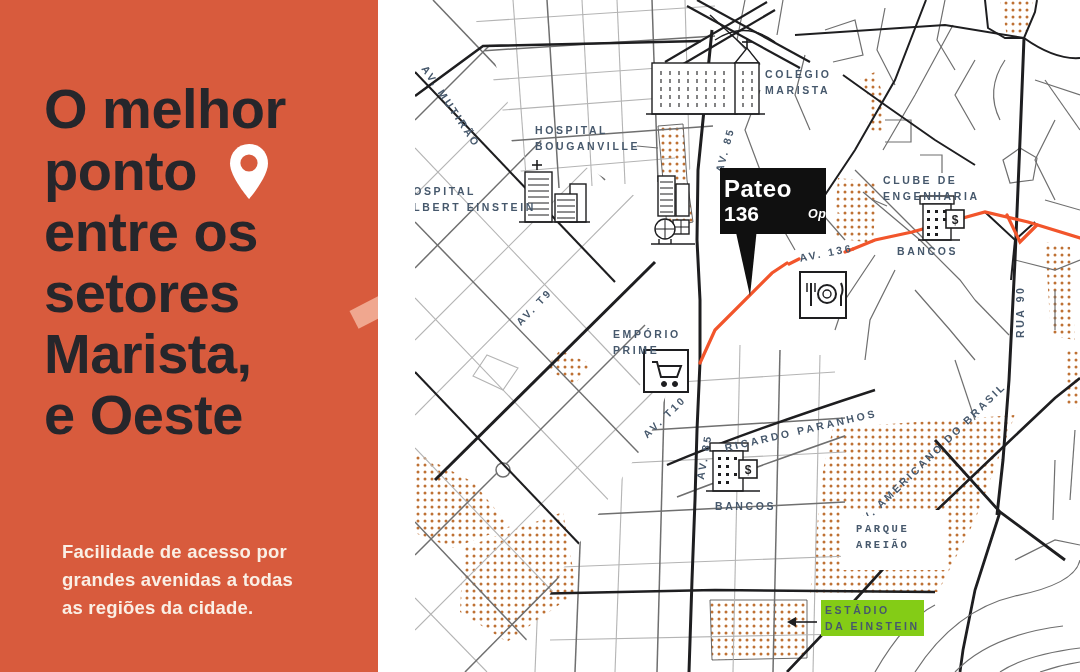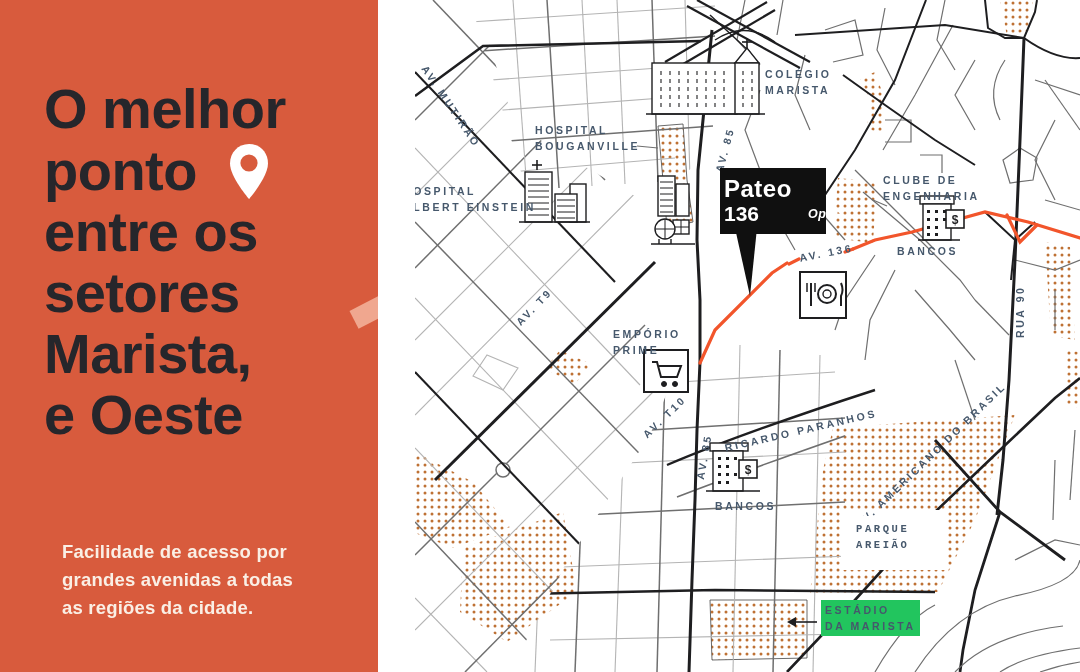--- a/index.html
+++ b/index.html
@@ -37,21 +37,21 @@
   .lb-avt10     { left:224px; top:430px; transform:rotate(-44deg); transform-origin:0 0; }
   .lb-av136     { left:383px; top:250px; transform:rotate(-11deg); transform-origin:0 0; }
   .lb-clube     { left:468px; top:172px; }
   .lb-bancos1   { left:482px; top:243px; }
   .lb-emporio   { left:198px; top:326px; }
   .lb-ricardo   { left:308px; top:440px; transform:rotate(-13deg); transform-origin:0 0; letter-spacing:2.8px; }
   .lb-americano { left:437px; top:520px; transform:rotate(-44deg); transform-origin:0 0; }
   .lb-rua90     { left:597px; top:338px; transform:rotate(-90deg); transform-origin:0 0; }
   .lb-bancos2   { left:300px; top:498px; }
   .lb-parque    { left:432px; top:516px; background:#ffffff; padding:5px 9px;font-family:Liberation Mono, monospace; }
-  .lb-estadio   { left:406px; top:600px; background:#22c55e; padding:2px 4px; }
+  .lb-estadio   { left:406px; top:600px; background:#84cc16; padding:2px 4px; }
 
   
   .callout { position:absolute; left:305px; top:168px; width:106px; background:#101010; color:#ffffff;
              padding:8px 12px 9px 4px; z-index:4; }
   .callout .c-name { font-size:24px; font-weight:bold; letter-spacing:0.5px; line-height:26px; }
   .callout .c-row { display:flex; align-items:center; gap:7px; margin-top:1px; }
   .callout .c-num { font-size:21px; font-weight:bold; line-height:22px; }
   .callout .c-div { width:1px; height:15px; background:#ffffff; }
   .callout .c-brand { font-size:12.5px; font-weight:bold; font-style:italic; letter-spacing:0.5px;margin-left:35px; }
 </style>
@@ -436,21 +436,21 @@
     <div class="mlabel lb-ricardo">RICARDO PARANHOS</div>
     <div class="mlabel lb-americano">AV. AMERICANO DO BRASIL</div>
     <div class="mlabel lb-rua90">RUA 90</div>
     <div class="mlabel lb-bancos2">BANCOS</div>
     <div class="mlabel lb-parque">
       <span>PARQUE</span>
         <span>AREIÃO</span>
     </div>
     <div class="mlabel lb-estadio">
       <span>ESTÁDIO</span>
-        <span>DA MARISTA</span>
+        <span>DA EINSTEIN</span>
     </div>
 
     <div class="callout">
       <div class="c-name">Pateo</div>
       <div class="c-row">
         <span class="c-num">136</span>
         <span class="c-div"></span>
         <span class="c-brand">Opus.</span>
       </div>
     </div>

